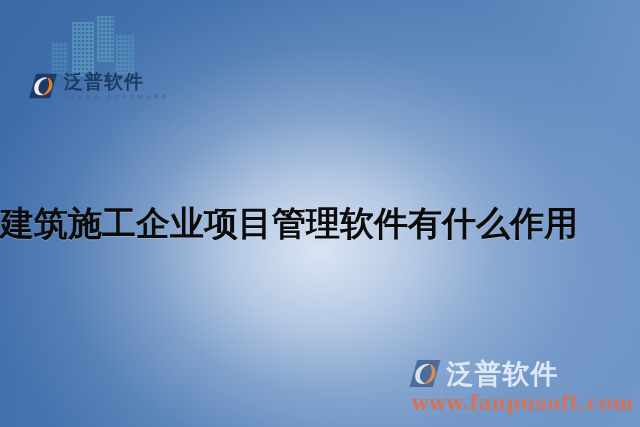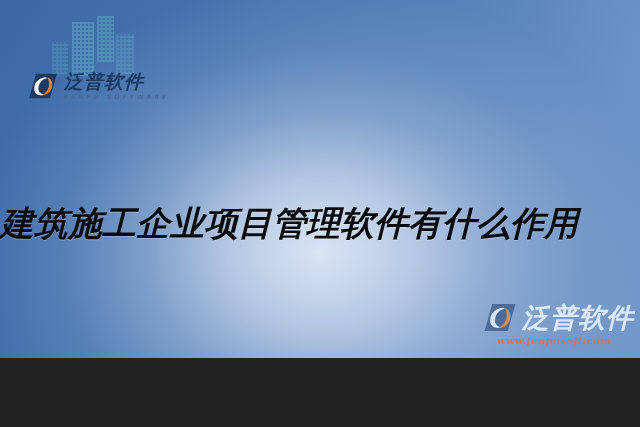--- a/index.html
+++ b/index.html
@@ -4,27 +4,26 @@
 <title>Fanpu Banner</title>
 <style>
   html, body {
     margin: 0;
     padding: 0;
     background: #222;
   }
   #banner {
     position: relative;
     width: 640px;
-    height: 358px;
+    height: 427px;
     overflow: hidden;
     font-family: "DejaVu Sans", "Liberation Sans", sans-serif;
     
     background:
       linear-gradient(115deg, #3a69a6 0%, #4372ad 28%, #5481b8 55%, #6b92c5 80%, #7399c9 100%);
-    font-style: italic;
   }
   
   #glow {
     position: absolute;
     left: 0; top: 0;
     width: 640px; height: 427px;
     background: radial-gradient(ellipse 420px 330px at 320px 252px,
                 rgba(225,234,247,0.95) 0%,
                 rgba(205,218,238,0.80) 22%,
                 rgba(175,195,225,0.52) 42%,
@@ -113,23 +112,23 @@
   .wm-cn {
     font-size: 27px;
     font-weight: 700;
     color: rgba(236,243,252,0.88);
     letter-spacing: 1px;
     line-height: 1;
     white-space: nowrap;
   }
   .wm-url {
     margin-top: 3px;
-    margin-left: 14px;
+    margin-left: 4px;
     font-family: "DejaVu Serif", "Liberation Serif", serif;
-    font-size: 10px;
+    font-size: 20px;
     font-weight: 700;
     color: #d2735c;
     letter-spacing: 0.3px;
     white-space: nowrap;
   }
 </style>
 </head>
 <body>
 
 <div id="banner">

